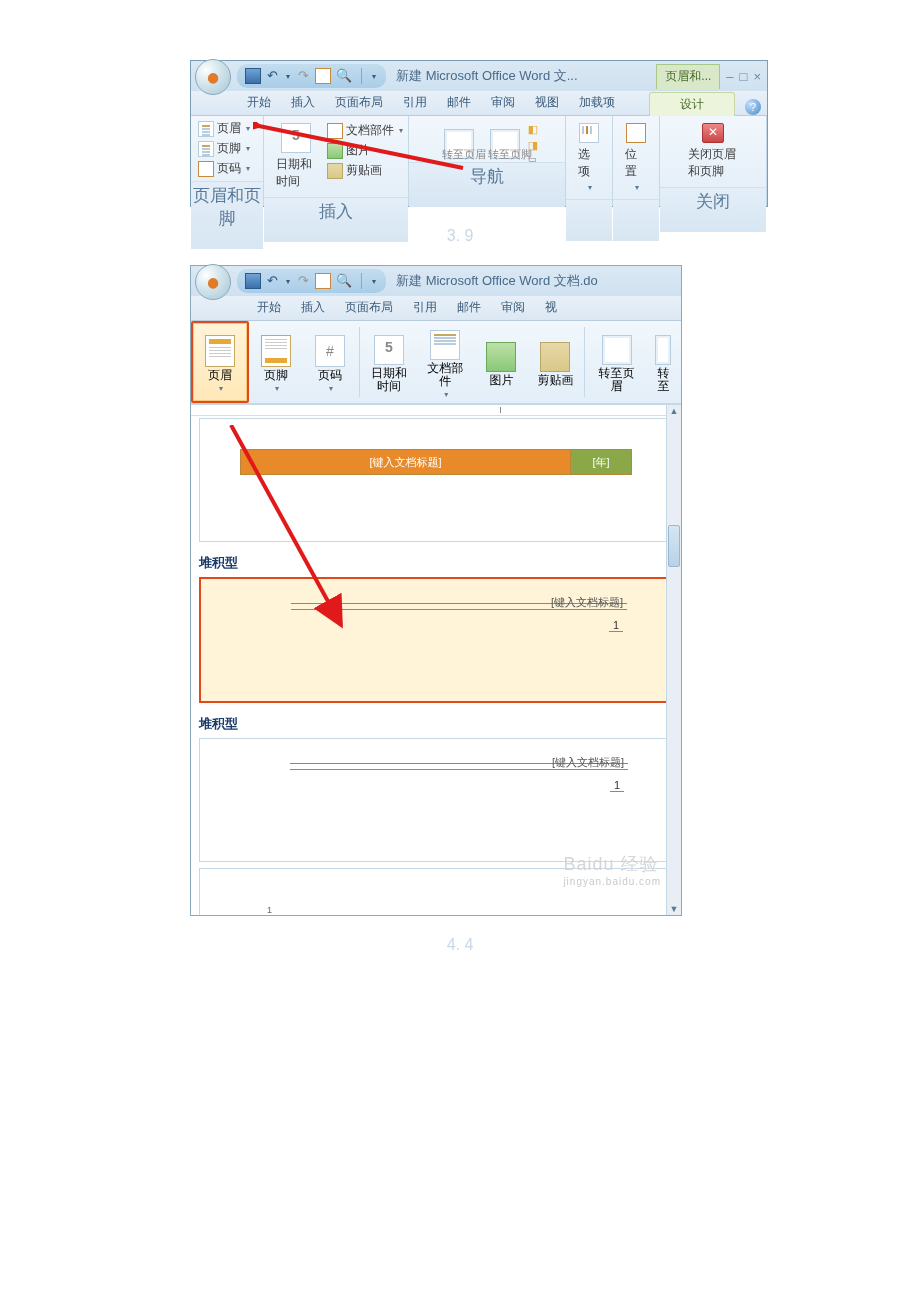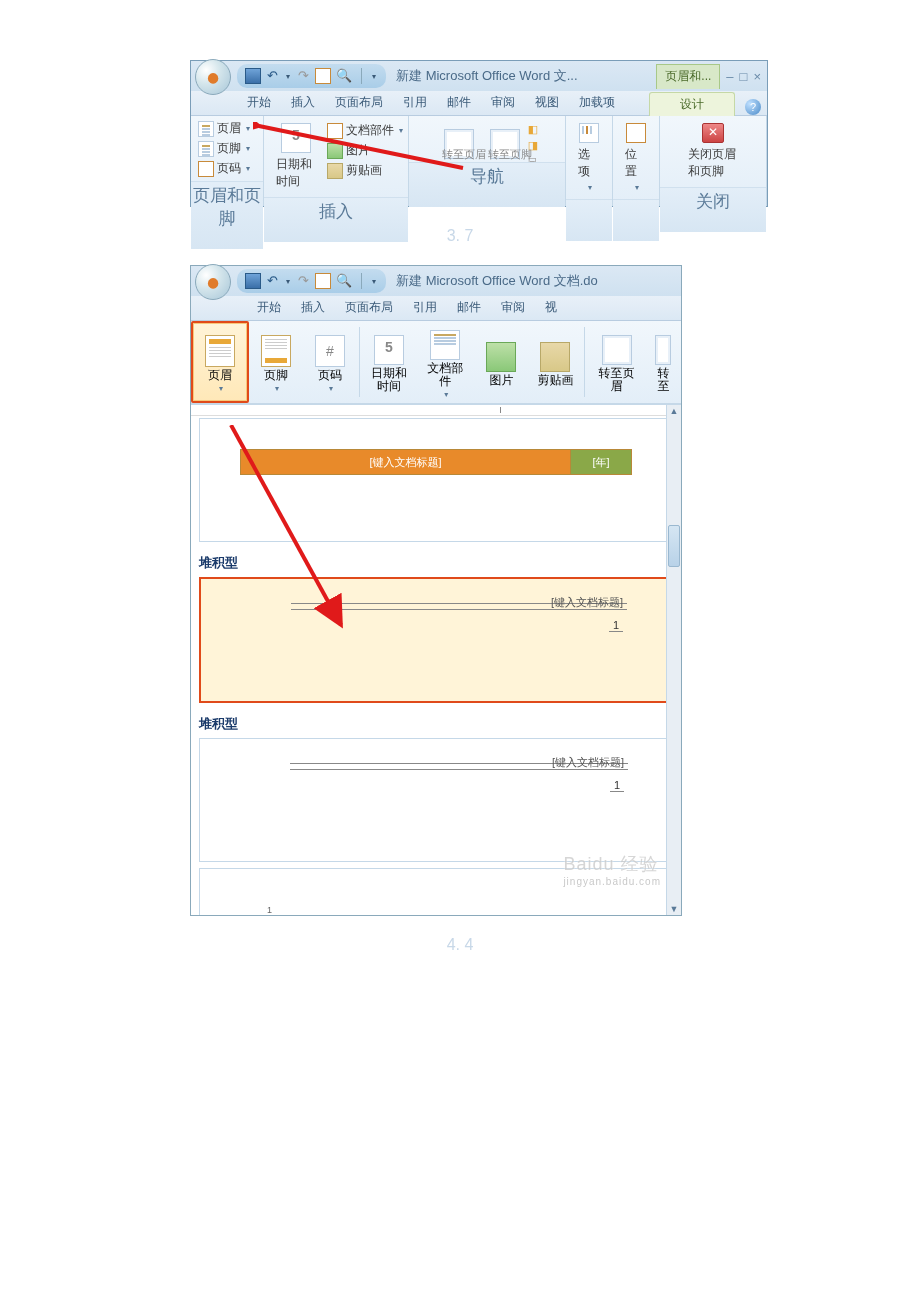--- a/index.html
+++ b/index.html
@@ -417,21 +417,21 @@
         <defs>
             <marker id="ah1" markerWidth="8" markerHeight="8" refX="1" refY="4" orient="auto">
           <path d="M8,0 L0,4 L8,8 Z" fill="#e01a1a"></path>
             </marker>
           </defs>
         <line x1="210" y1="46" x2="6" y2="4" stroke="#e01a1a" stroke-width="4" marker-end="url(#ah1)"></line>
       </svg>
     </div>
   </div>
 
-  <div class="step-label">3. 7</div>
+  <div class="step-label">3. 9</div>
 
 
   <div class="shot2">
 
     <div class="title-row">
       <div class="office-orb">⬤</div>
       <div class="qat">
         <span class="qat-ico ico-save"></span>
         <span class="qat-ico ico-undo">↶</span>
         <span class="qat-drop">▾</span>

